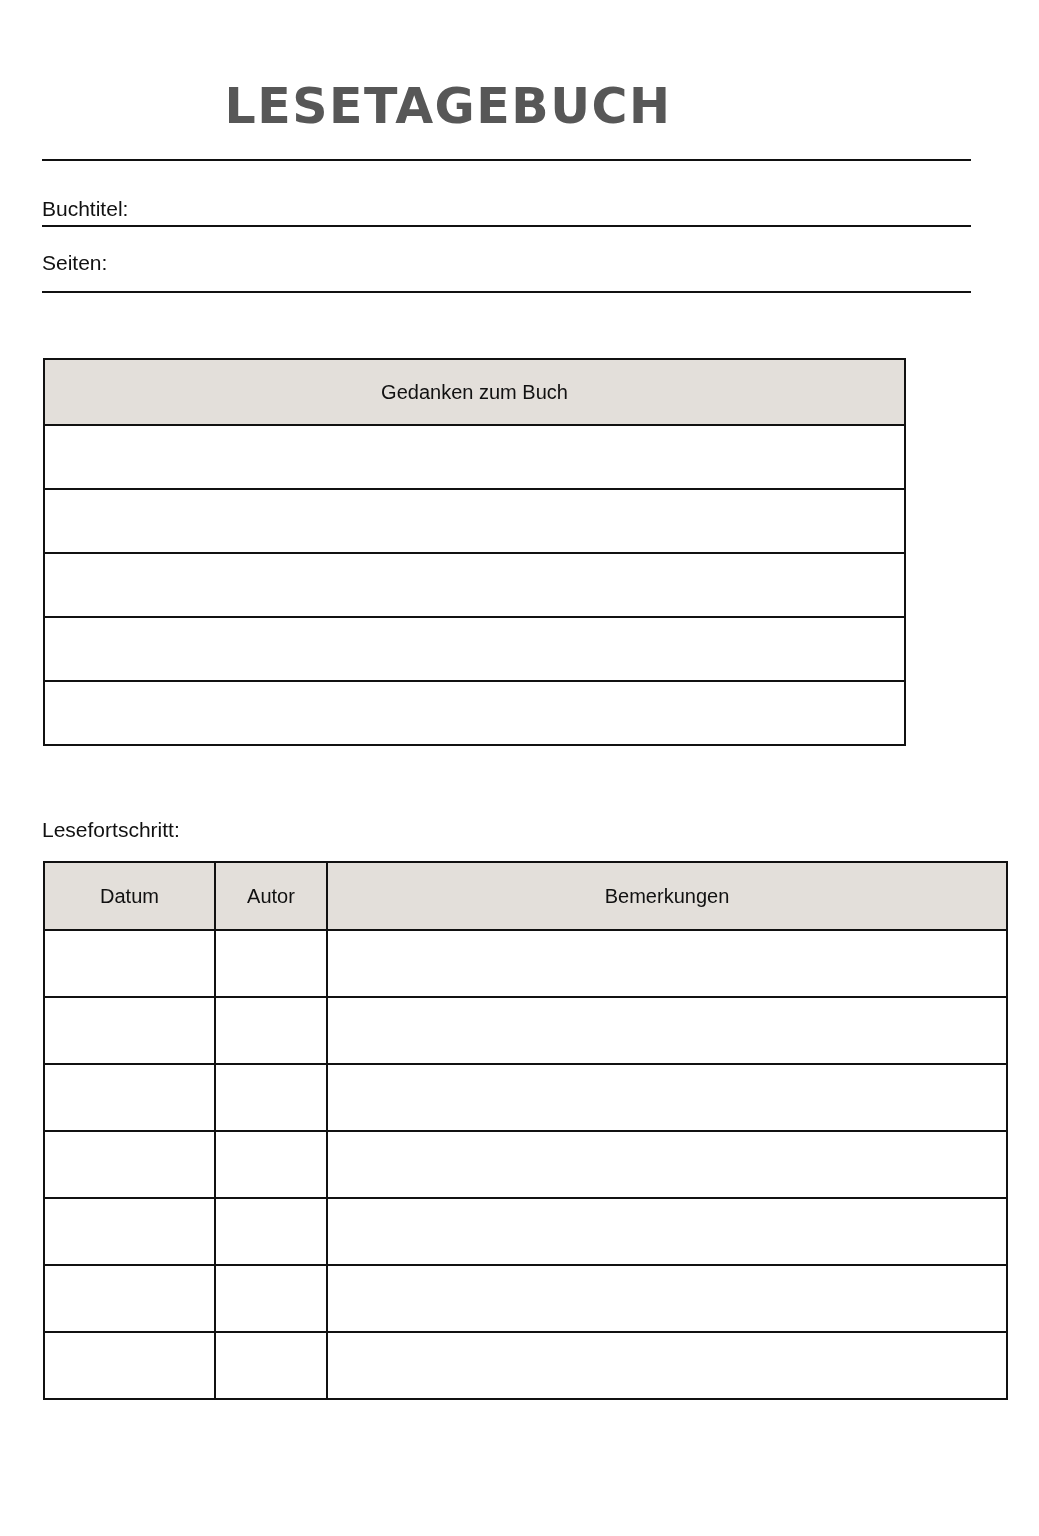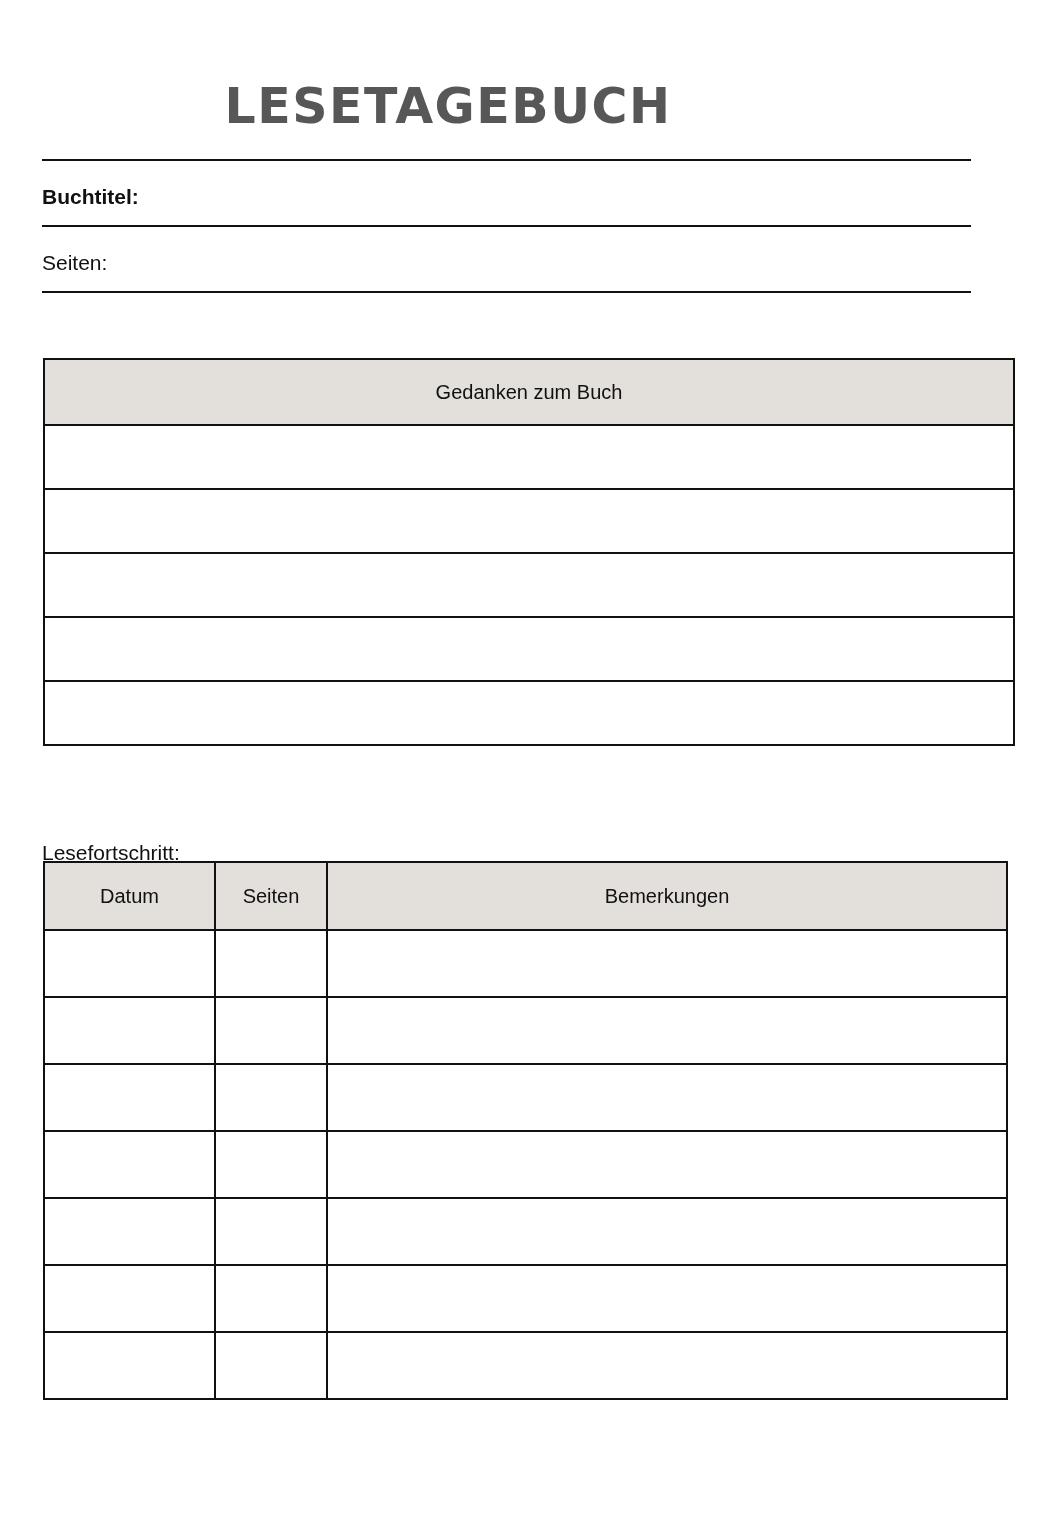--- a/index.html
+++ b/index.html
@@ -52,21 +52,21 @@
   .rule-3 { top: 291px; }
 
   .field-label {
     position: absolute;
     left: 42px;
     font-size: 21px;
     line-height: 1;
     color: #111111;
     white-space: nowrap;
   }
-  .label-buchtitel { top: 186px; font-weight: bold; }
+  .label-buchtitel { top: 198px; }
   .label-autor     { top: 252px; }
 
   
   table.grid {
     position: absolute;
     border-collapse: collapse;
     table-layout: fixed;
   }
   table.grid th,
   table.grid td {
@@ -82,30 +82,30 @@
     text-align: center;
   }
   table.grid td {
     background: #ffffff;
   }
 
   
   #thoughts-table {
     left: 43px;
     top: 358px;
-    width: 972px;
+    width: 863px;
   }
   #thoughts-table th { height: 64px; }
   #thoughts-table td { height: 62px; }
 
   
   .section-label {
     position: absolute;
     left: 42px;
-    top: 842px;
+    top: 819px;
     font-size: 21px;
     line-height: 1;
     color: #111111;
     white-space: nowrap;
   }
 
   #progress-table {
     left: 43px;
     top: 861px;
     width: 963px;
@@ -160,21 +160,21 @@
 
   <table class="grid" id="progress-table">
     <colgroup>
       <col class="col-datum">
       <col class="col-seiten">
       <col class="col-bem">
     </colgroup>
     <thead>
       <tr>
         <th>Datum</th>
-        <th>Seiten</th>
+        <th>Autor</th>
         <th>Bemerkungen</th>
       </tr>
     </thead>
     <tbody>
       <tr>
         <td></td>
         <td></td>
         <td></td>
       </tr>
       <tr>

